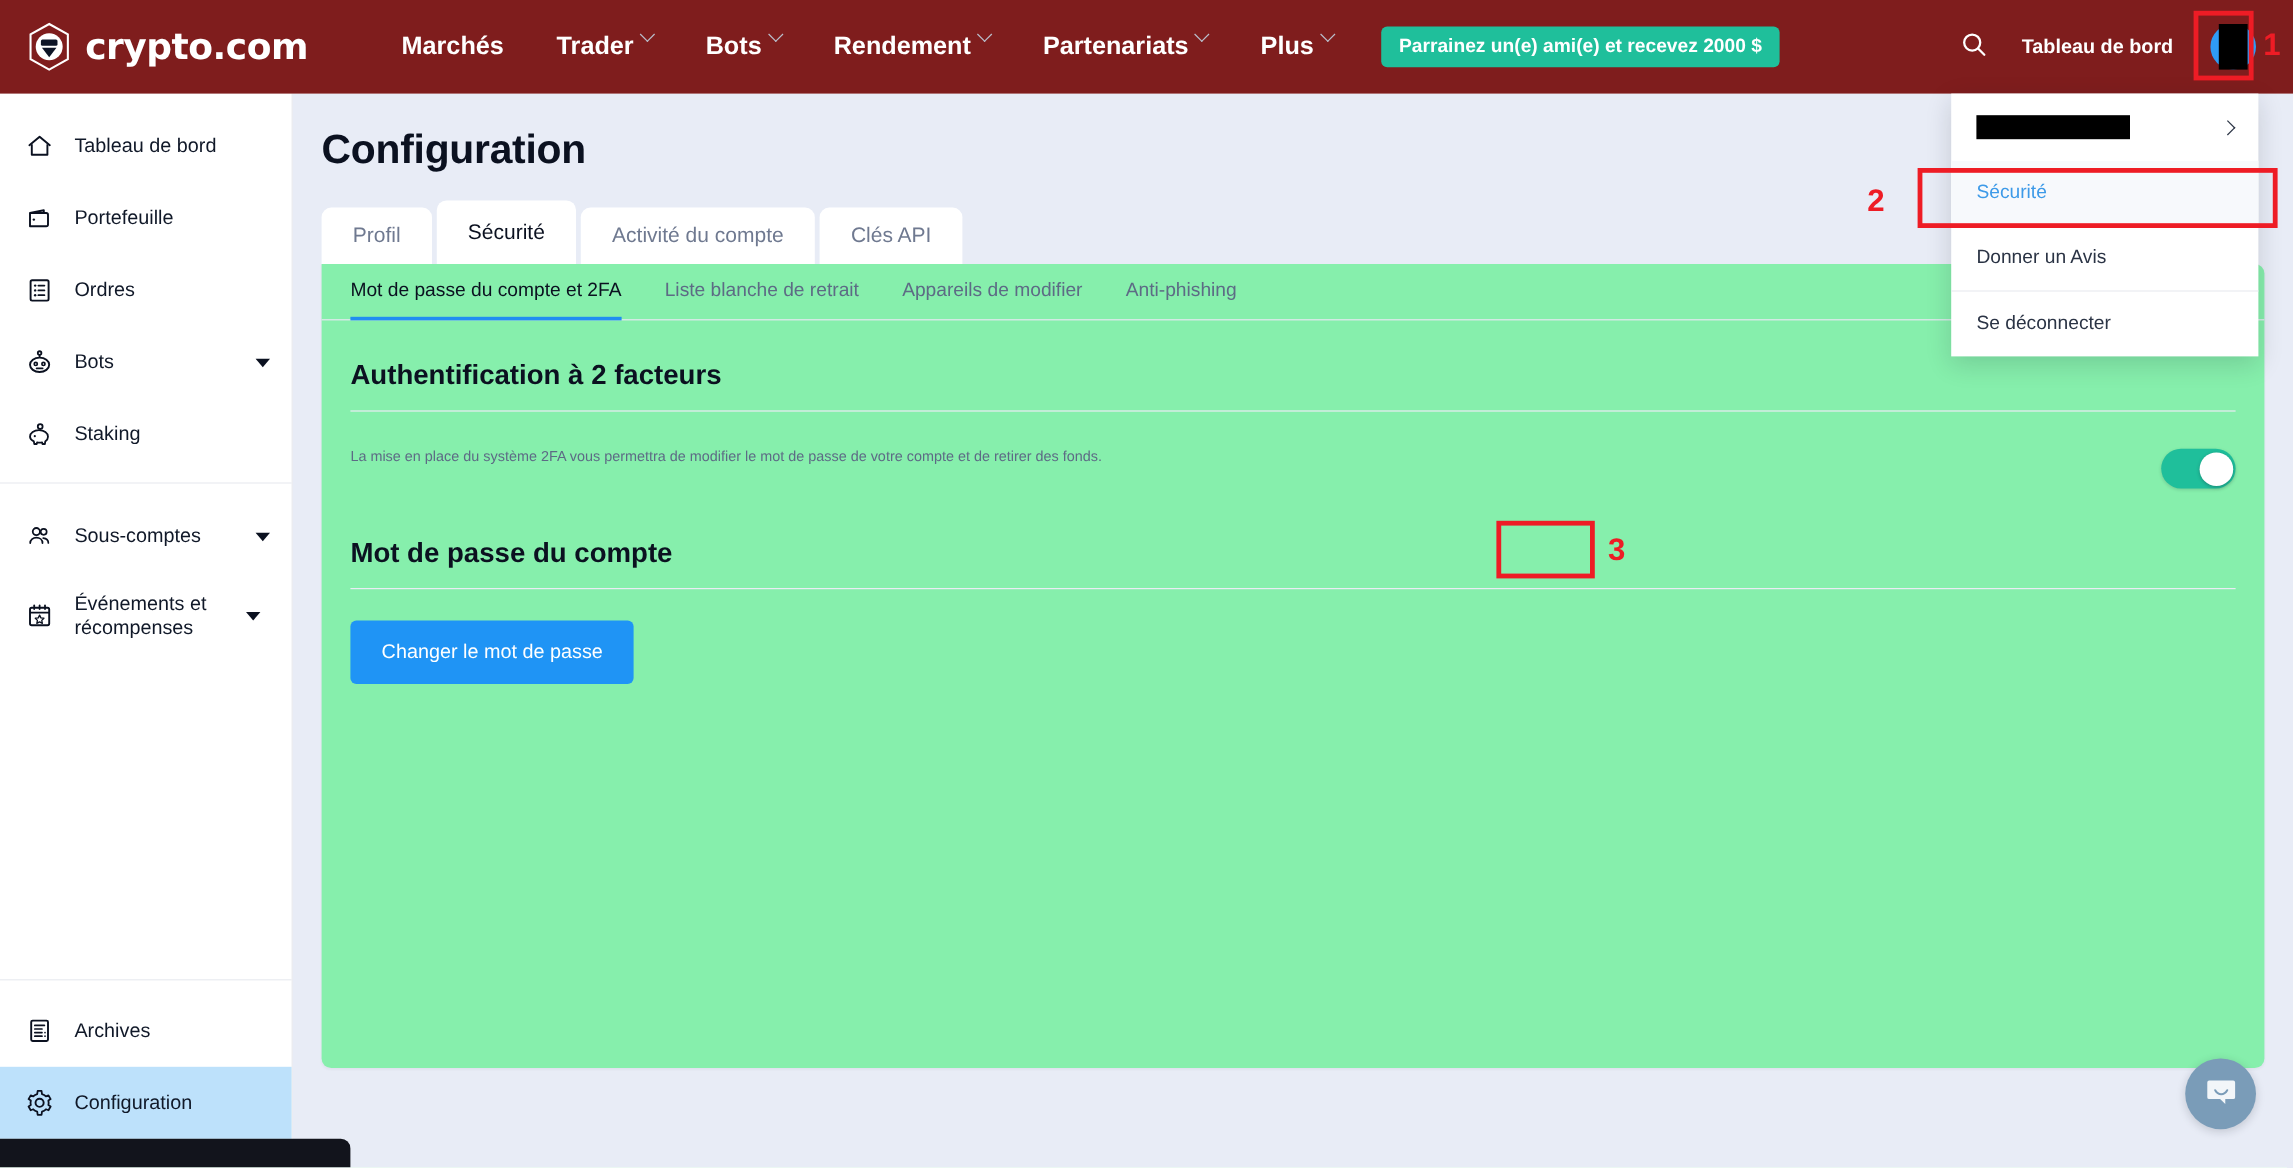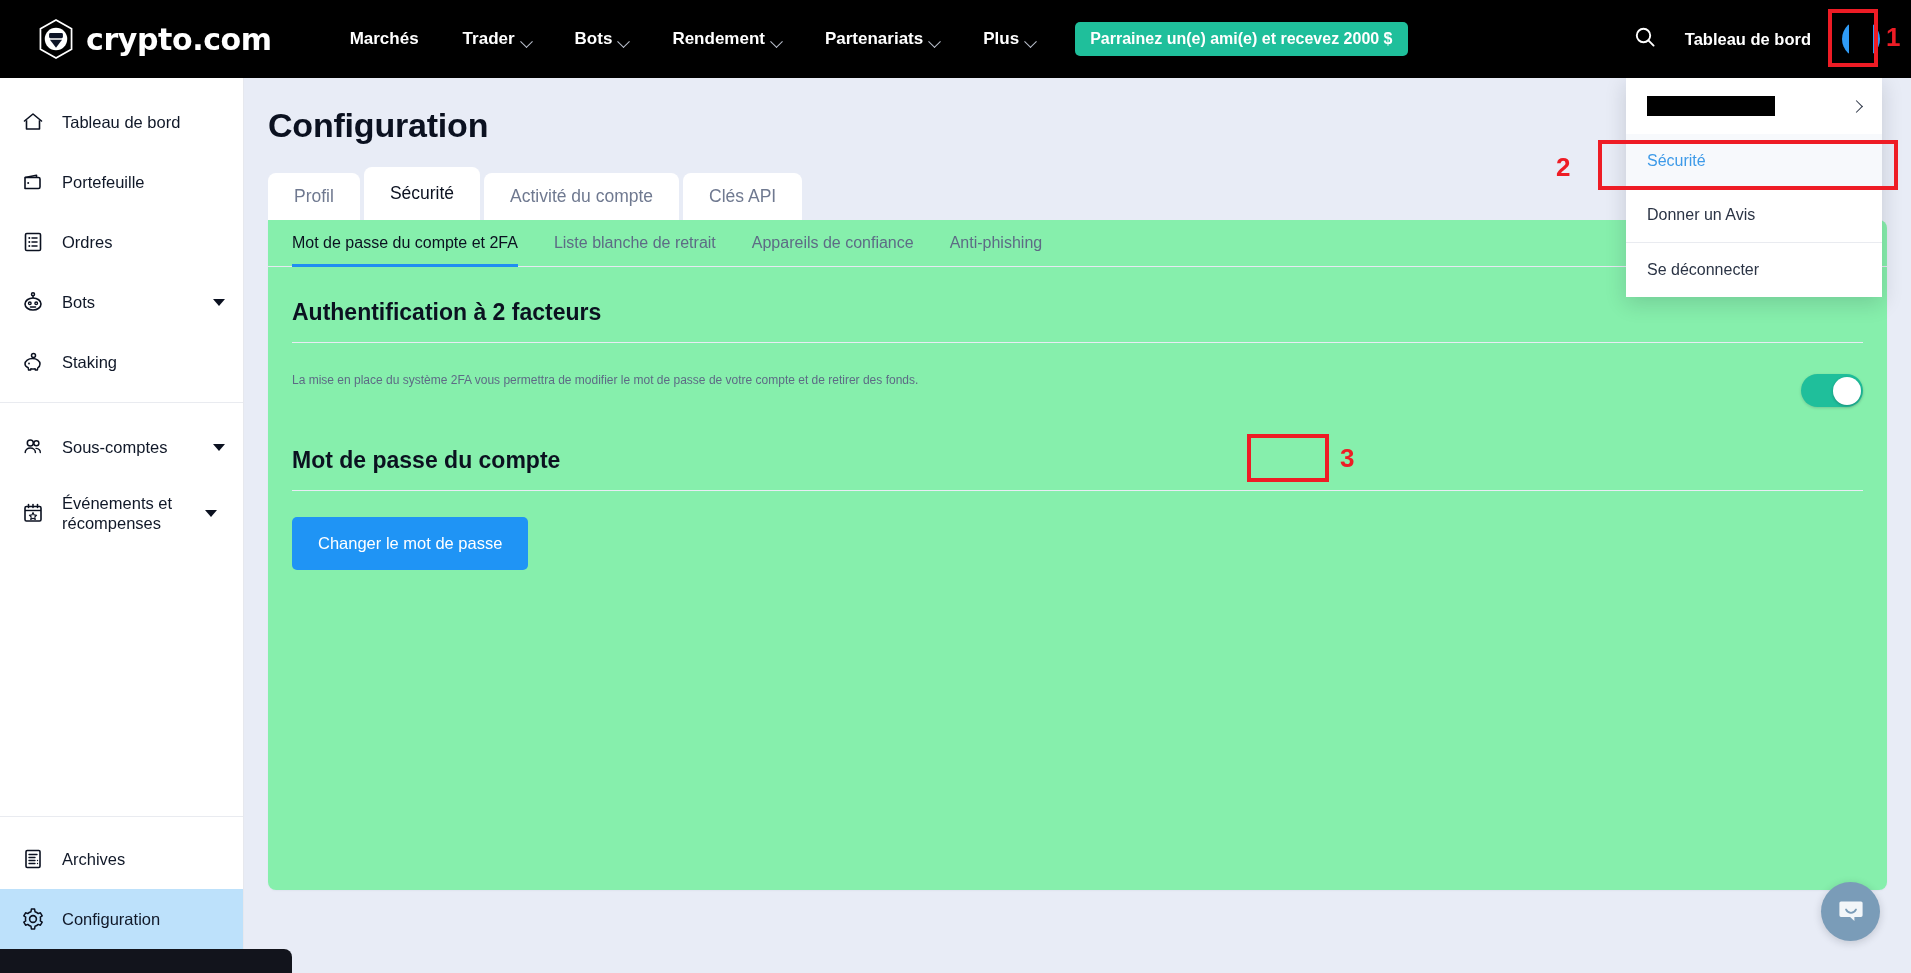--- a/index.html
+++ b/index.html
@@ -8,36 +8,35 @@
     font-family: "Liberation Sans", sans-serif;
     background: #ffffff;
     overflow: hidden;
   }
   #root { position: relative; width: 1911px; height: 973px; }
 
   
   .header {
     position: absolute; top: 0; left: 0;
     width: 1911px; height: 78px;
-    background: #000000;
+    background: #7f1d1d;
     display: flex; align-items: center;
     z-index: 40;
-    padding-left: 15px;
   }
   .logo-wrap { display: flex; align-items: center; margin-left: 22px; }
   .logo-mark { width: 38px; height: 42px; display: block; }
   .logo-text {
     color: #ffffff; font-size: 30px; font-weight: 700;
     letter-spacing: -0.4px; margin-left: 11px;
     font-family: "DejaVu Sans", sans-serif;
   }
   .nav { display: flex; align-items: center; margin-left: 56px; gap: 0px; }
   .nav-item {
-    display: flex; align-items: flex-end; gap: 7px;
-    color: #ffffff; font-size: 17px; font-weight: 700;
+    display: flex; align-items: flex-start; gap: 7px;
+    color: #ffffff; font-size: 21px; font-weight: 700;
     padding: 10px 22px; cursor: pointer; white-space: nowrap;
   }
   .caret-down {
     display: inline-block; width: 9px; height: 9px;
     border-right: 1.6px solid #b9bfcc; border-bottom: 1.6px solid #b9bfcc;
     transform: rotate(45deg) translate(-2px,-2px);
   }
   .referral-btn {
     background: #1fbf9b; color: #ffffff;
     font-size: 16px; font-weight: 700;
@@ -426,21 +425,21 @@
       <div class="tab active">Sécurité</div>
       <div class="tab">Activité du compte</div>
       <div class="tab">Clés API</div>
     </div>
 
     <div class="panel">
 
       <div class="subtabs">
         <div class="subtab active">Mot de passe du compte et 2FA</div>
         <div class="subtab">Liste blanche de retrait</div>
-        <div class="subtab">Appareils de confiance</div>
+        <div class="subtab">Appareils de modifier</div>
         <div class="subtab">Anti-phishing</div>
       </div>
 
       <div class="section">
         <div class="section-head">Authentification à 2 facteurs</div>
         <div class="hr"></div>
         <div class="row-2fa">
           <div class="desc">La mise en place du système 2FA vous permettra de modifier le mot de passe de votre compte et de retirer des fonds.</div>
           <div class="toggle">
             <div class="knob"></div>

